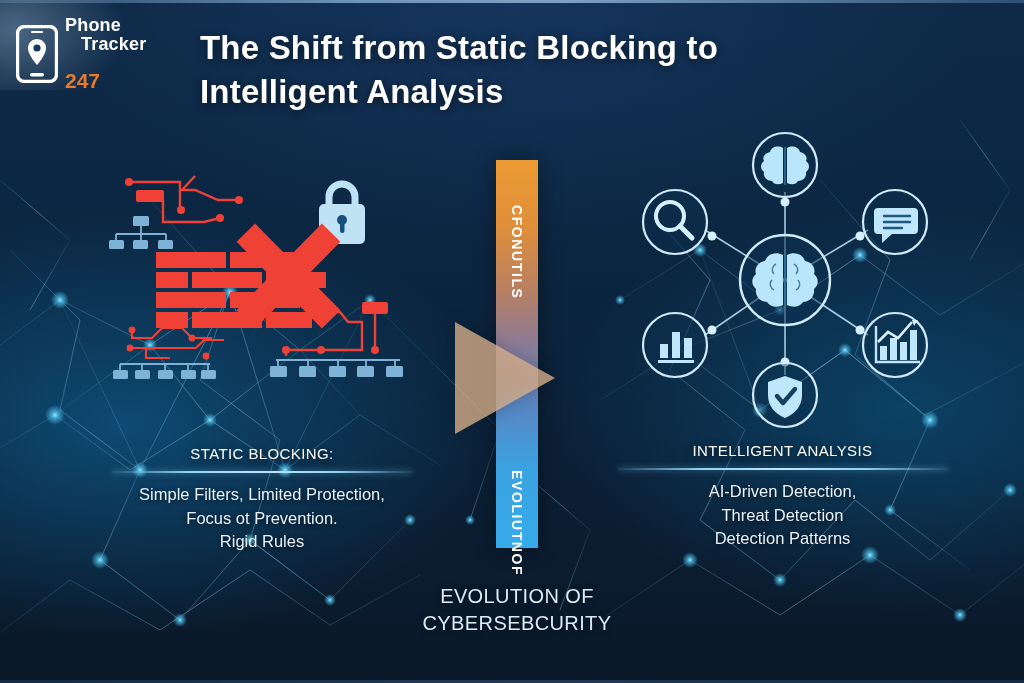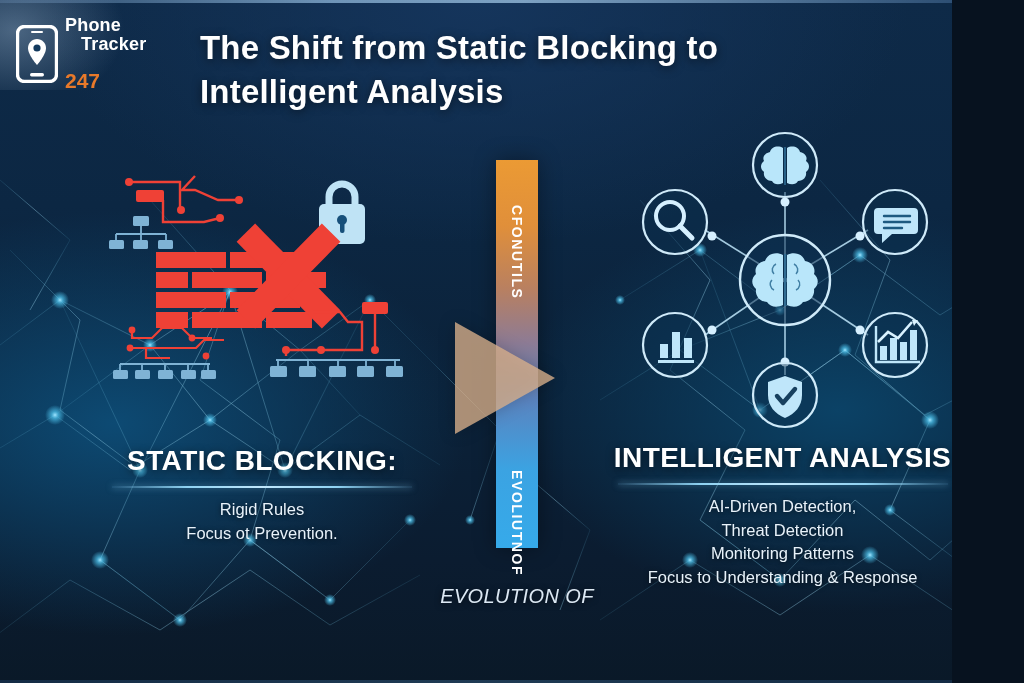--- a/index.html
+++ b/index.html
@@ -1,20 +1,20 @@
 <!DOCTYPE html>
 <html><head>
 <meta charset="utf-8">
 <style>
   html,body{margin:0;padding:0;background:#07121f;}
   body{font-family:"Liberation Sans", sans-serif;}
 
   #stage{
     position:relative;
-    width:952px;height:683px;
+    width:1024px;height:683px;
     overflow:hidden;
     background:
       radial-gradient(ellipse 70% 55% at 50% 0%, #15355c 0%, rgba(12,40,70,0) 65%),
       radial-gradient(ellipse 60% 50% at 12% 62%, #0d4a73 0%, rgba(10,40,66,0) 62%),
       radial-gradient(ellipse 55% 48% at 88% 60%, #0b4266 0%, rgba(10,38,64,0) 62%),
       linear-gradient(180deg,#0e2a48 0%,#0c2743 30%,#0b2138 62%,#0b1c30 82%,#0a1928 100%);
   }
   
   .top-edge{position:absolute;left:0;top:0;width:100%;height:3px;
     background:linear-gradient(90deg,#2a4a6d,#7fa6c9 35%,#8fb4d4 55%,#33567c);opacity:.85;}
@@ -57,34 +57,34 @@
     filter:drop-shadow(0 0 8px rgba(0,0,0,.25));}
 
   
   #left-art{position:absolute;left:100px;top:160px;width:320px;height:240px;}
   #right-art{position:absolute;left:620px;top:130px;width:330px;height:310px;}
 
   
   .block{position:absolute;text-align:center;}
   #left-block{left:92px;top:445px;width:340px;}
   #right-block{left:600px;top:442px;width:365px;}
-  .heading{color:#fff;font-size:28px;font-weight:bold;letter-spacing:.4px;
+  .heading{color:#fff;font-size:15px;font-weight:normal;letter-spacing:.4px;
     text-shadow:0 2px 8px rgba(0,0,0,.6);}
   .rule{height:2px;margin:9px auto 10px;
     background:linear-gradient(90deg,rgba(120,190,235,.15),#8fd2f2 25%,#bfe6fb 50%,#8fd2f2 75%,rgba(120,190,235,.15));
     box-shadow:0 0 6px rgba(140,210,245,.5);}
   #left-block .rule{width:300px;}
   #right-block .rule{width:330px;}
   .body-line{color:#e8f2fa;font-size:16.5px;line-height:1.43;
     text-shadow:0 1px 5px rgba(0,0,0,.6);}
 
   #caption{position:absolute;left:389px;top:583px;width:256px;text-align:center;
     color:#dde9f4;font-size:20px;line-height:1.35;letter-spacing:.4px;
     text-shadow:0 1px 6px rgba(0,0,0,.6);}
-  #caption span{display:block;font-style:italic;}
+  #caption span{display:block;}
 </style>
 </head>
 <body>
 
 <div id="stage">
 
   <svg class="netlayer" viewBox="0 0 1024 683">
     <defs>
       <radialGradient id="nodeGlow">
         <stop offset="0%" stop-color="#9fe4ff" stop-opacity="1"></stop>
@@ -342,30 +342,31 @@
   </svg>
 
   <div id="centerbar"></div>
   <div class="barlabel" id="bl-top">CFONUTILS</div>
   <div class="barlabel" id="bl-bot">EVOLIUTNOF</div>
   <div id="arrow"></div>
 
   <div class="block" id="left-block">
     <div class="heading">STATIC BLOCKING:</div>
     <div class="rule"></div>
+    <div class="body-line">Simple Filters, Limited Protection,</div>
+    <div class="body-line">Focus ot Prevention.</div>
     <div class="body-line">Rigid Rules</div>
-    <div class="body-line">Focus ot Prevention.</div>
   </div>
 
   <div class="block" id="right-block">
     <div class="heading">INTELLIGENT ANALYSIS</div>
     <div class="rule"></div>
     <div class="body-line">AI-Driven Detection,</div>
     <div class="body-line">Threat Detection</div>
-    <div class="body-line">Monitoring Patterns</div>
-    <div class="body-line">Focus to Understanding &amp; Response</div>
+    <div class="body-line">Detection Patterns</div>
   </div>
 
   <div id="caption">
     <span>EVOLUTION OF</span>
+    <span>CYBERSEBCURITY</span>
   </div>
 
 </div>
 
 </body></html>

